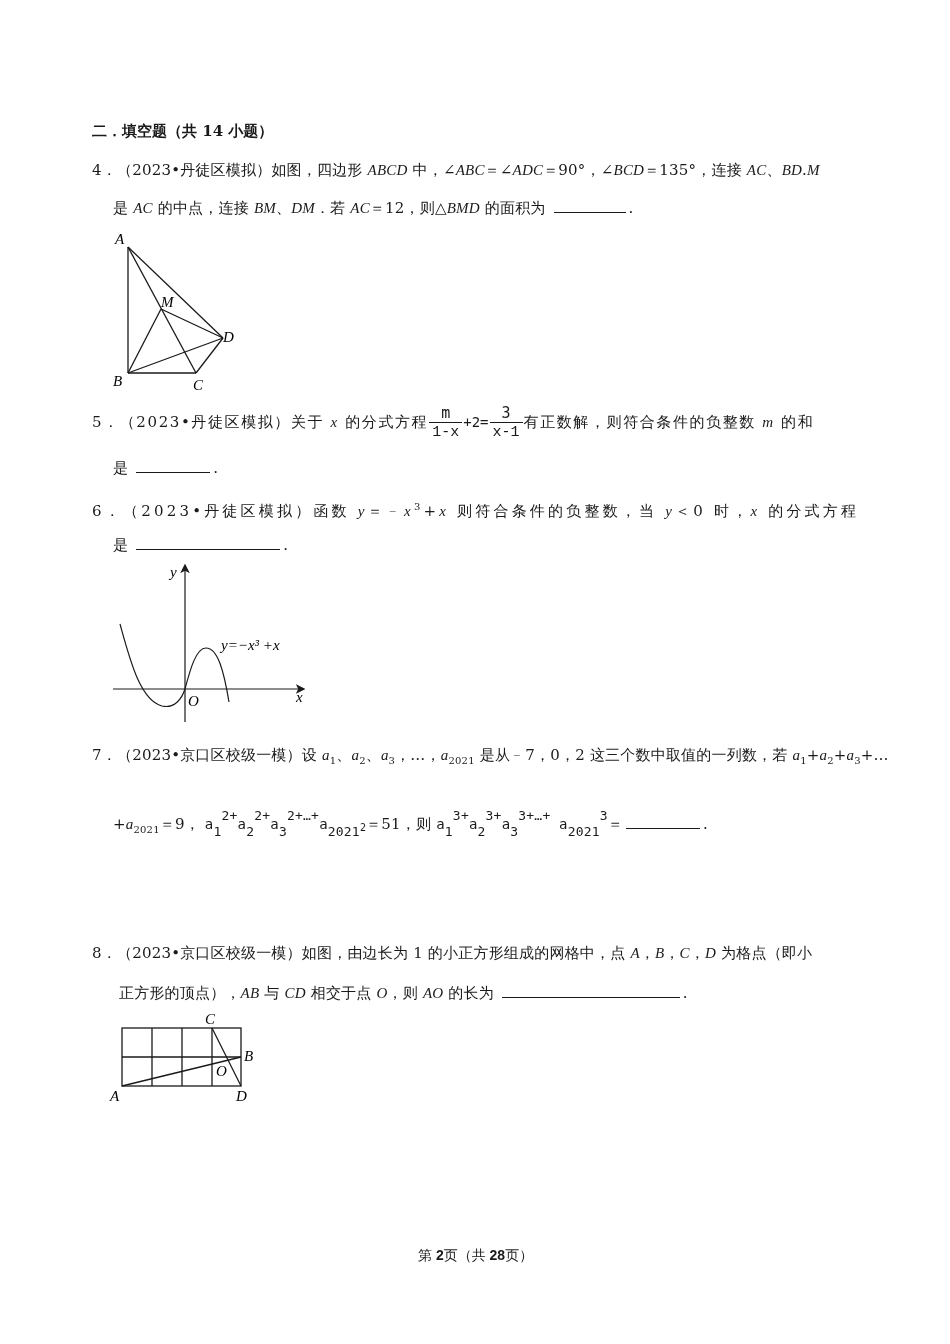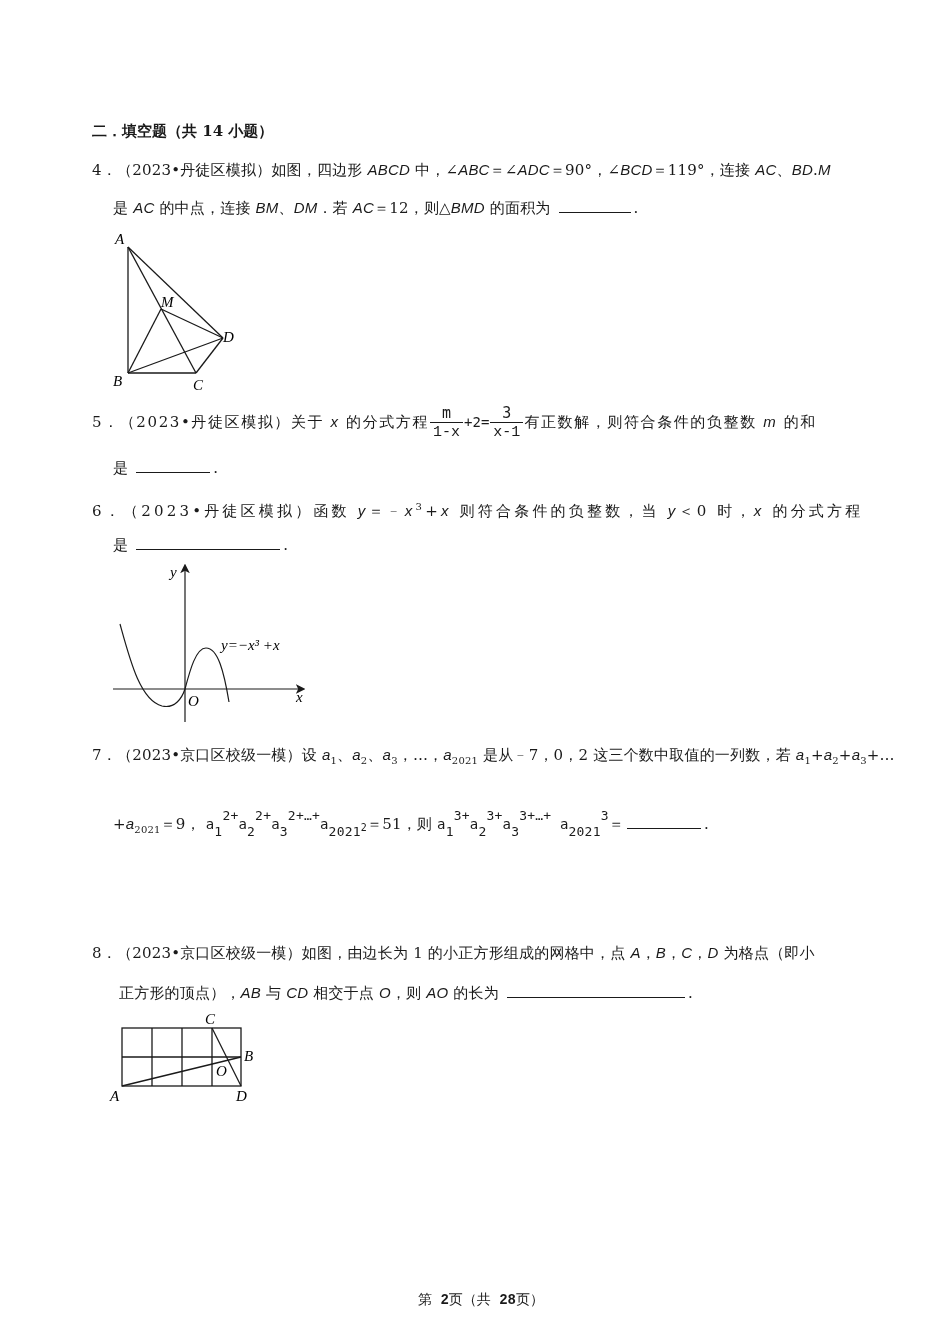--- a/index.html
+++ b/index.html
@@ -4,42 +4,42 @@
 <style>
   html, body { margin: 0; padding: 0; background: #ffffff; }
   body {
     width: 950px; height: 1344px; position: relative; overflow: hidden;
     font-family: "DejaVu Serif", "Liberation Serif", serif;
     color: #1a1a1a;
   }
   .abs { position: absolute; white-space: nowrap; }
   .line { font-size: 15px; letter-spacing: 0.2px; line-height: 20px; }
   .section-title { font-weight: bold; font-size: 15px; text-align: center; }
-  i, .it { font-style: italic; font-family: Liberation Sans, sans-serif; margin-top: 46px; }
+  i, .it { font-style: italic; font-family: Liberation Serif, serif; margin-top: 46px; }
   .blank { display: inline-block; border-bottom: 1px solid #1a1a1a; height: 14px; vertical-align: baseline; margin: 0 3px; }
   .frac { display: inline-block; vertical-align: middle; text-align: center; font-family: "DejaVu Sans Mono", monospace; font-size: 15px; margin: 0 1px; }
   .frac .num { display: block; padding: 0 3px; border-bottom: 1px solid #1a1a1a; line-height: 18px; }
   .frac .den { display: block; padding: 0 3px; line-height: 20px; font-family: Liberation Mono, monospace; }
   .mono { font-family: "DejaVu Sans Mono", monospace; font-size: 14px; }
   sup { font-size: 10px; }
   sub { font-size: 10px; }
   .ma { font-family: "DejaVu Sans Mono", monospace; font-size: 14px; position: relative; }
   .ma .sb { position: relative; top: 7px; font-size: 13px; }
   .ma .sp { position: relative; top: -9px; font-size: 13px; }
   svg text { font-family: "Liberation Serif", "DejaVu Serif", serif; font-style: italic; }
-  .footer { font-family: Liberation Mono, monospace; font-size: 14px; margin-top: 44px; }
+  .footer { font-family: Liberation Sans, sans-serif; font-size: 14px; }
   .footer b { font-weight: bold; }
 </style>
 </head>
 <body>
 
 <div class="abs section-title" style="left:92px; top:122px;">二．填空题（共 14 小题）</div>
 
 <div class="abs line" style="left:92px; top:160px;">
-  <span>4．</span><span>（2023•丹徒区模拟）</span><span>如图，四边形 </span><i>ABCD</i><span> 中，∠</span><i>ABC</i><span>＝∠</span><i>ADC</i><span>＝90°，∠</span><i>BCD</i><span>＝119°，连接 </span><i>AC</i><span>、</span><i>BD</i><span>.</span><i>M</i>
+  <span>4．</span><span>（2023•丹徒区模拟）</span><span>如图，四边形 </span><i>ABCD</i><span> 中，∠</span><i>ABC</i><span>＝∠</span><i>ADC</i><span>＝90°，∠</span><i>BCD</i><span>＝135°，连接 </span><i>AC</i><span>、</span><i>BD</i><span>.</span><i>M</i>
 </div>
 <div class="abs line" style="left:113px; top:198px;">
   <span>是 </span><i>AC</i><span> 的中点，连接 </span><i>BM</i><span>、</span><i>DM</i><span>．若 </span><i>AC</i><span>＝12，则△</span><i>BMD</i><span> 的面积为</span>
   <span class="blank" style="width:72px;"></span><span>.</span>
 </div>
 
 <svg class="abs" style="left:100px; top:225px;" width="150" height="175" viewBox="100 225 150 175">
   <g stroke="#1a1a1a" stroke-width="1.3" fill="none">
     <line x1="128" y1="247" x2="128" y2="373"></line>
     <line x1="128" y1="373" x2="196" y2="373"></line>

